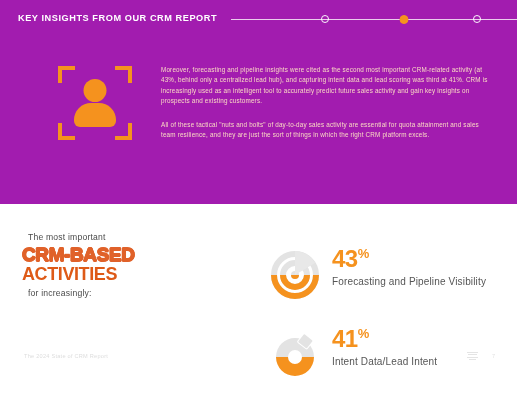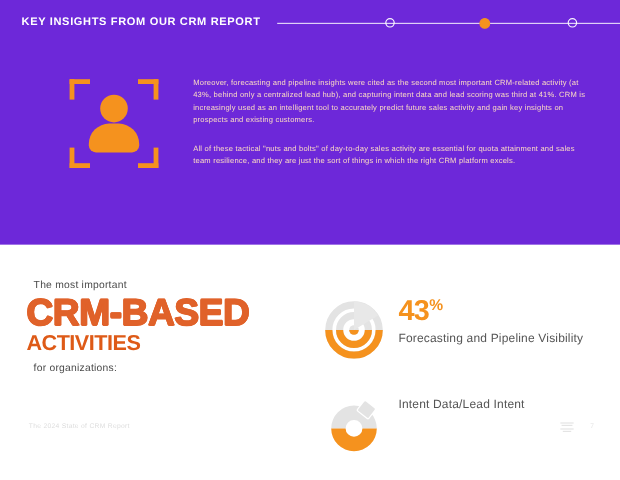--- a/index.html
+++ b/index.html
@@ -20,21 +20,21 @@
     background: #ffffff;
     box-sizing: border-box;
   }
 
   
   .orange-panel {
     position: absolute;
     left: 0; top: 0;
     width: 517px;
     height: 204px;
-    background: #6d28d9;
+    background: #a21caf;
   }
 
   
   .header-row {
     position: absolute;
     left: 0; top: 9px;
     width: 517px;
     height: 20px;
     display: flex;
     align-items: center;
@@ -159,21 +159,21 @@
     width: 225px;
   }
   .kicker {
     color: #4a4a4a;
     font-size: 8.6px;
     letter-spacing: 0.2px;
     margin-left: 6px;
     margin-bottom: 3px;
   }
   .big-outline {
-    font-size: 31px;
+    font-size: 19px;
     font-weight: bold;
     letter-spacing: -0.4px;
     line-height: 1.04;
     color: transparent;
     -webkit-text-stroke: 1px #E0622A;
     text-shadow:
       -0.7px 0 0 #E0622A, 0.7px 0 0 #E0622A,
       0 -0.7px 0 #E0622A, 0 0.7px 0 #E0622A;
   }
   .big-solid {
@@ -318,21 +318,21 @@
     </div>
 
   </div>
 
   <div class="white-panel">
 
     <div class="headline">
       <div class="kicker">The most important</div>
       <div class="big-outline">CRM-BASED</div>
       <div class="big-solid">ACTIVITIES</div>
-      <div class="subkicker">for organizations:</div>
+      <div class="subkicker">for increasingly:</div>
     </div>
 
     <div class="stats">
 
       <div class="stat">
         <div class="stat-icon">
           <svg viewBox="0 0 54 54" width="54" height="54" aria-hidden="true">
             <g fill="none" stroke="#E3E3E3" stroke-width="6">
               <circle cx="27" cy="30" r="21"></circle>
               <circle cx="27" cy="30" r="12"></circle>
@@ -355,20 +355,21 @@
       <div class="stat">
         <div class="stat-icon">
           <svg viewBox="0 0 54 54" width="54" height="54" aria-hidden="true">
             <path d="M8 32 A19 19 0 0 1 46 32 L34 32 A7 7 0 0 0 20 32 Z" fill="#E3E3E3"></path>
             <path d="M8 32 A19 19 0 0 0 46 32 L34 32 A7 7 0 0 1 20 32 Z" fill="#F5921E"></path>
             <rect x="31" y="10" width="13" height="12" rx="1.5" fill="#ffffff" transform="rotate(38 37 16)"></rect>
             <rect x="32" y="11" width="11" height="10" rx="1" fill="#E3E3E3" transform="rotate(38 37 16)"></rect>
           </svg>
         </div>
         <div class="stat-text">
+          <div class="stat-value"><span>41</span><span class="pct">%</span></div>
           <div class="stat-label">Intent Data/Lead Intent</div>
         </div>
       </div>
 
     </div>
 
     <div class="footer">
       <div class="footer-left">The 2024 State of CRM Report</div>
       <div class="footer-right">
         <span class="footer-logo">

